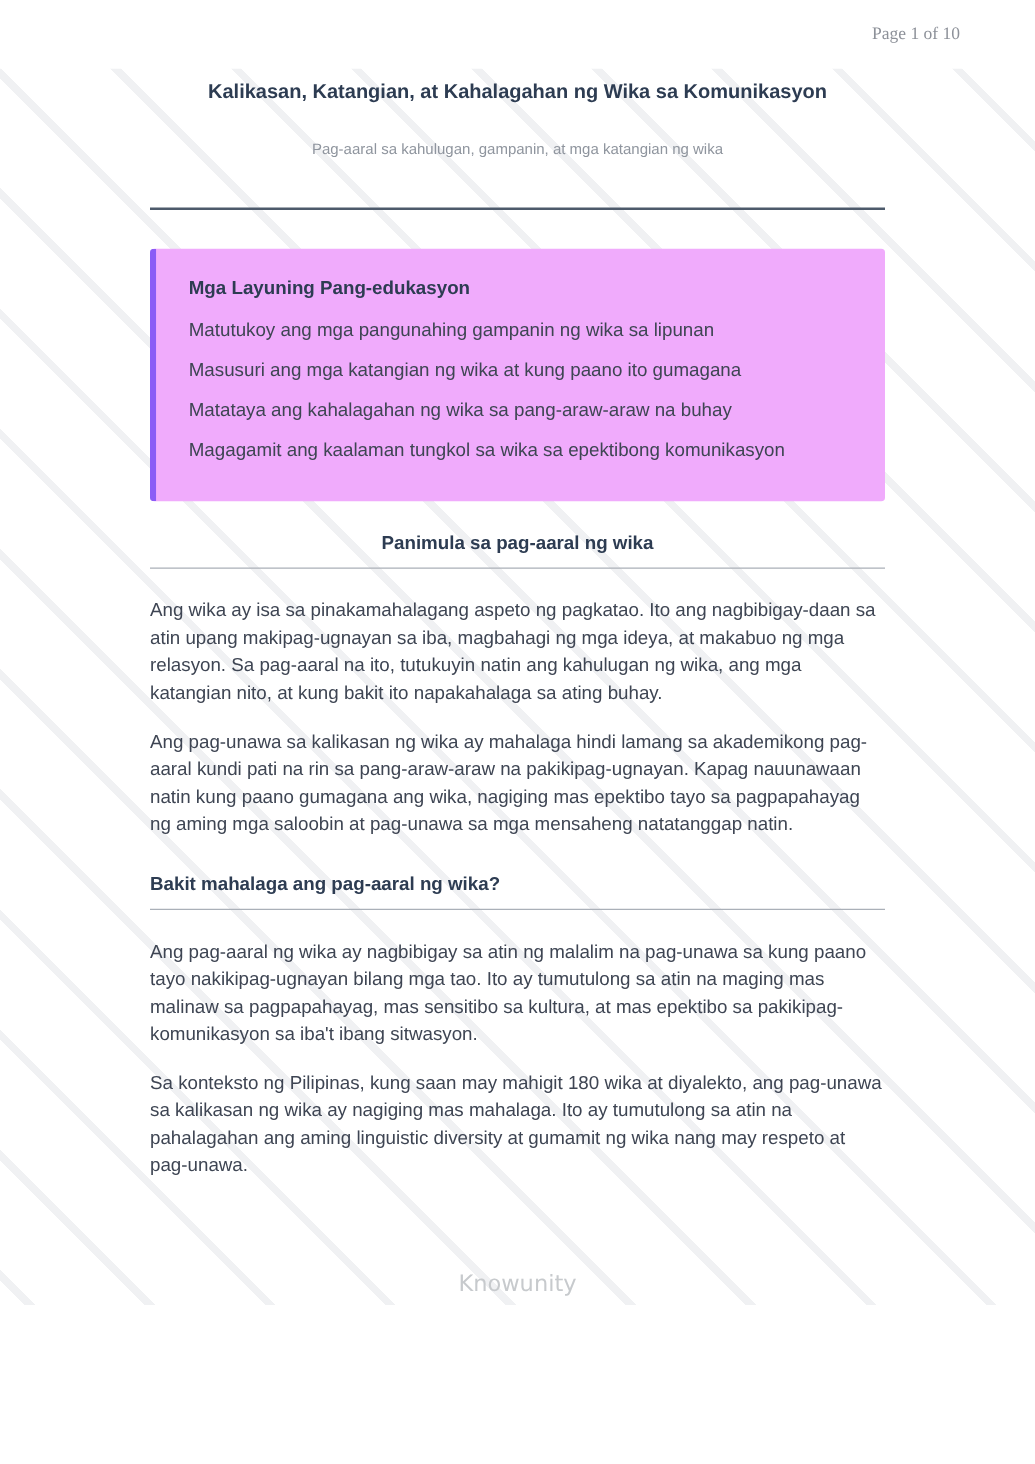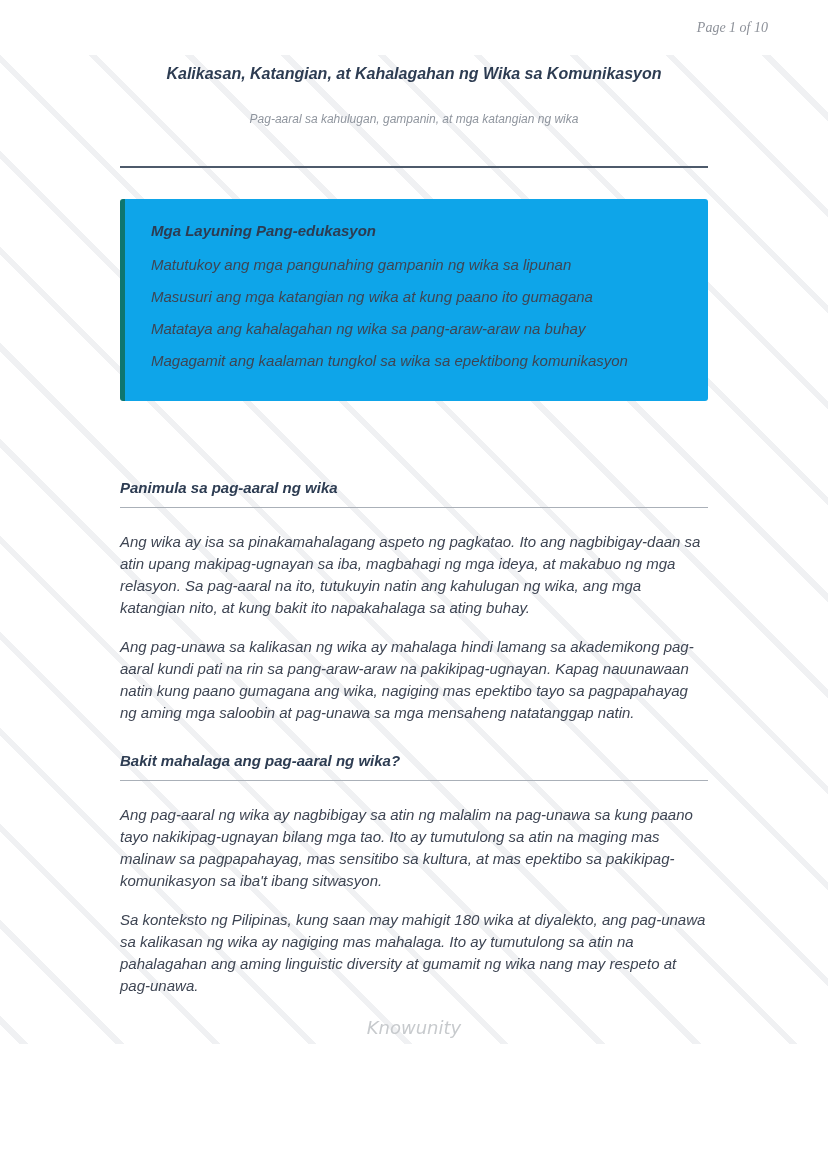--- a/index.html
+++ b/index.html
@@ -6,21 +6,20 @@
   html, body { background: #ffffff; }
   .page {
     position: relative;
     width: 828px;
     height: 1044px;
     margin: 0 auto;
     background: #ffffff;
     overflow: hidden;
     font-family: "Liberation Sans", "DejaVu Sans", sans-serif;
     color: #3e4553;
-    font-style: italic;
   }
   .watermark {
     position: absolute;
     top: 55px; left: 0;
     width: 828px; height: 1057px;
     background: repeating-linear-gradient(
       45deg,
       transparent 0px,
       transparent 62px,
       #f0f1f3 62px,
@@ -56,22 +55,22 @@
     line-height: 20px;
     margin-top: 25px;
   }
   .title-divider {
     margin-top: 37px;
     border: none;
     border-top: 2px solid #4d5a6b;
   }
   .objectives-box {
     margin-top: 31px;
-    background: #0ea5e9;
-    border-left: 5px solid #0f766e;
+    background: #f0abfc;
+    border-left: 5px solid #8b5cf6;
     border-radius: 3px;
     padding: 21px 26px 29px 26px;
   }
   .objectives-heading {
     font-size: 15px;
     font-weight: bold;
     color: #2d3c52;
     line-height: 22px;
     margin-bottom: 12px;
   }
@@ -82,21 +81,21 @@
     margin-top: 10px;
   }
   .section-heading {
     font-size: 15px;
     font-weight: bold;
     color: #2d3c52;
     line-height: 18px;
     padding-bottom: 10px;
     border-bottom: 1px solid #aab0b8;
   }
-  .section-heading.first { margin-top: 78px; }
+  .section-heading.first { margin-top: 25px; text-align: center; }
   .section-heading.later { margin-top: 28px; }
   .paragraph {
     font-size: 15px;
     line-height: 22px;
     color: #3e4553;
     margin-top: 23px;
   }
   .paragraph + .paragraph { margin-top: 17px; }
   .footer-brand {
     position: absolute;

